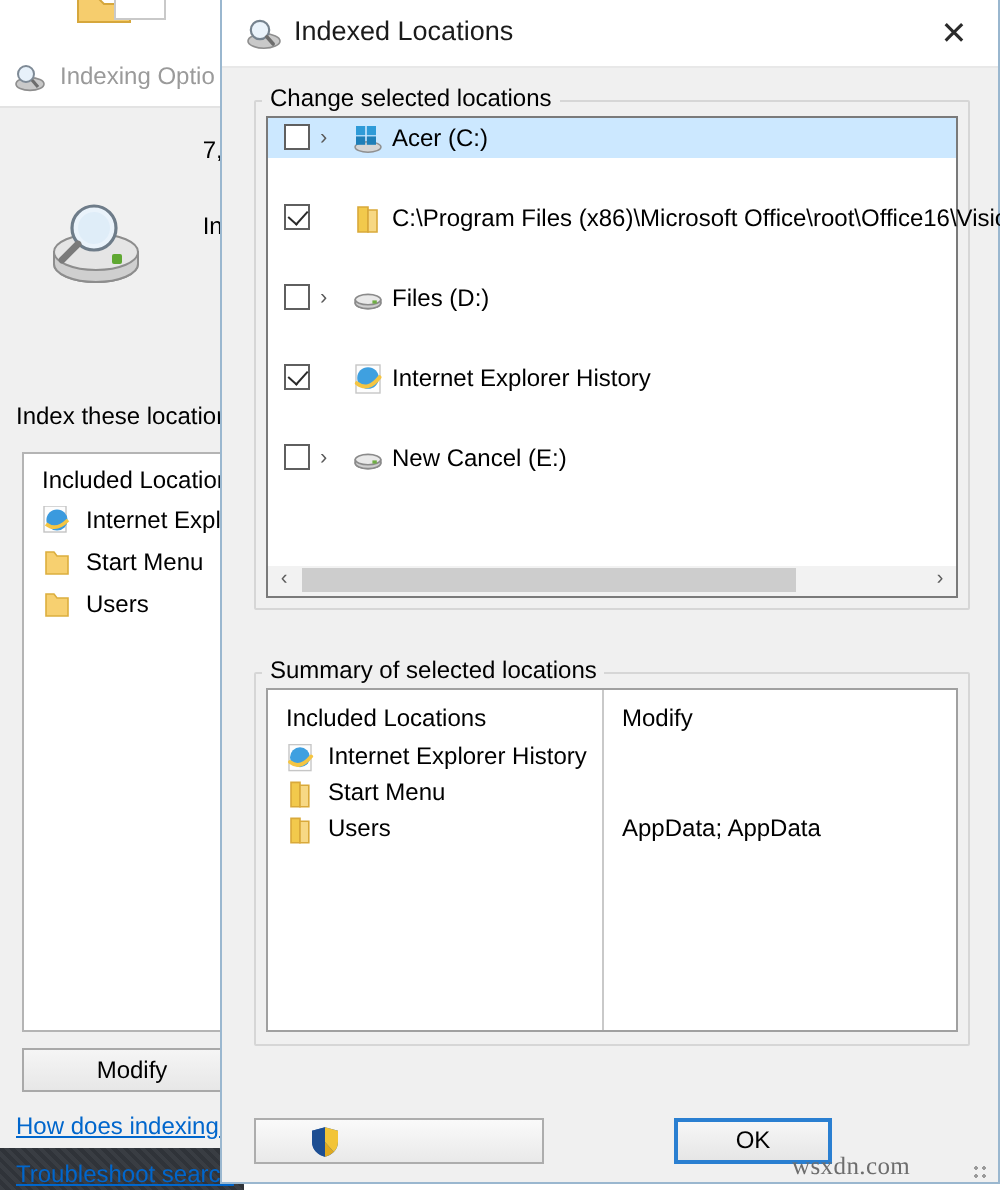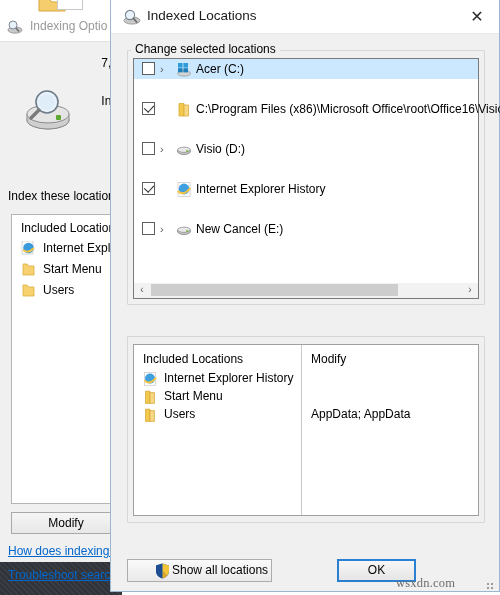--- a/index.html
+++ b/index.html
@@ -16,21 +16,21 @@
   
   .desktop {
     position: absolute; left: 0; top: 556px; width: 122px; height: 39px;
     background:
       repeating-linear-gradient(45deg, rgba(255,255,255,.035) 0 2px, rgba(0,0,0,.05) 2px 4px),
       #32363c;
   }
 
   
   .bgwin {
-    position: absolute; left: 0; top: 12px; width: 122px; height: 550px;
+    position: absolute; left: 0; top: 24px; width: 122px; height: 550px;
     background: #f0f0f0; border-right: 4px solid #ef4444;
   }
   .bgwin-titlebar {
     position: absolute; left: 0; top: 0; width: 122px; height: 30px;
     background: #ffffff; border-bottom: 1px solid #e3e3e3;
   }
   .bgwin-title {
     position: absolute; left: 30px; top: 7px; font-size: 12px; color: #9a9a9a;
     white-space: nowrap;
   }
@@ -269,21 +269,21 @@
 
         <div class="treerow" style="top:40px">
           <span class="cbx"></span>
           <span class="twisty">›</span>
           <svg class="tico" viewBox="0 0 16 15">
             <ellipse cx="8" cy="9.5" rx="6.4" ry="2.8" fill="#dcdcdc" stroke="#8b8b8b" stroke-width=".8"></ellipse>
             <path d="M1.6 8 L1.6 9.5 A6.4 2.8 0 0 0 14.4 9.5 L14.4 8 Z" fill="#cfcfcf" stroke="#8b8b8b" stroke-width=".8"></path>
             <ellipse cx="8" cy="7.8" rx="6.4" ry="2.6" fill="#e9e9e9" stroke="#8b8b8b" stroke-width=".8"></ellipse>
             <rect x="10.2" y="8.2" width="2.2" height="1.6" fill="#6fae44"></rect>
           </svg>
-          <span class="tlabel">Visio (D:)</span>
+          <span class="tlabel">Files (D:)</span>
         </div>
 
         <div class="treerow" style="top:60px">
           <span class="cbx checked"></span>
           <svg class="tico" viewBox="0 0 16 15">
             <rect x="2" y="0.5" width="12" height="14" fill="#fdfdfd" stroke="#c6c6c6" stroke-width=".7"></rect>
             <circle cx="8" cy="7" r="5.4" fill="#3fa0e0"></circle>
             <path d="M2.4 9.6 Q8 14 13.8 6.6" stroke="#f5c542" stroke-width="2" fill="none" stroke-linecap="round"></path>
           </svg>
           <span class="tlabel">Internet Explorer History</span>
@@ -303,20 +303,21 @@
       </div>
 
       <div class="hscroll">
         <div class="hs-arrow hs-left">‹</div>
         <div class="hs-thumb"></div>
         <div class="hs-arrow hs-right">›</div>
       </div>
     </div>
 
     <div class="grp sum-grp">
+      <div class="grp-label">Summary of selected locations</div>
       <div class="grp-frame"></div>
 
       <div class="sumbox">
         <div class="sum-divider"></div>
 
         <div class="sum-hdr sum-col-a">Included Locations</div>
         <div class="sum-hdr sum-col-b">Modify</div>
 
         <div class="sum-row sum-col-a" style="top:26px">
           <svg class="sico" viewBox="0 0 15 14">
@@ -347,21 +348,20 @@
       </div>
     </div>
 
     <div class="btn btn-showall">
       <svg class="shield" viewBox="0 0 15 16">
         <path d="M7.5 0.6 L14 2.4 L14 8 C14 12 10.8 14.6 7.5 15.4 C4.2 14.6 1 12 1 8 L1 2.4 Z" fill="#2a66b5"></path>
         <path d="M7.5 0.6 L1 2.4 L1 8 C1 12 4.2 14.6 7.5 15.4 Z" fill="#1d4e92"></path>
         <path d="M7.5 0.6 L14 2.4 L14 8 C14 10.1 13.1 11.8 11.9 13 L7.5 8 Z" fill="#f2c437"></path>
         <path d="M7.5 8 L11.9 13 C10.7 14.1 9.1 15 7.5 15.4 Z" fill="#e0a91f"></path>
       </svg>
-      <span class="bl">Show all locations</span>
     </div>
 
     <div class="btn btn-ok">OK</div>
     <div class="btn btn-cancel">Cancel</div>
   </div>
 
   <div class="wm">wsxdn.com</div>
   <div class="wm-dots"></div>
 
 </div>

